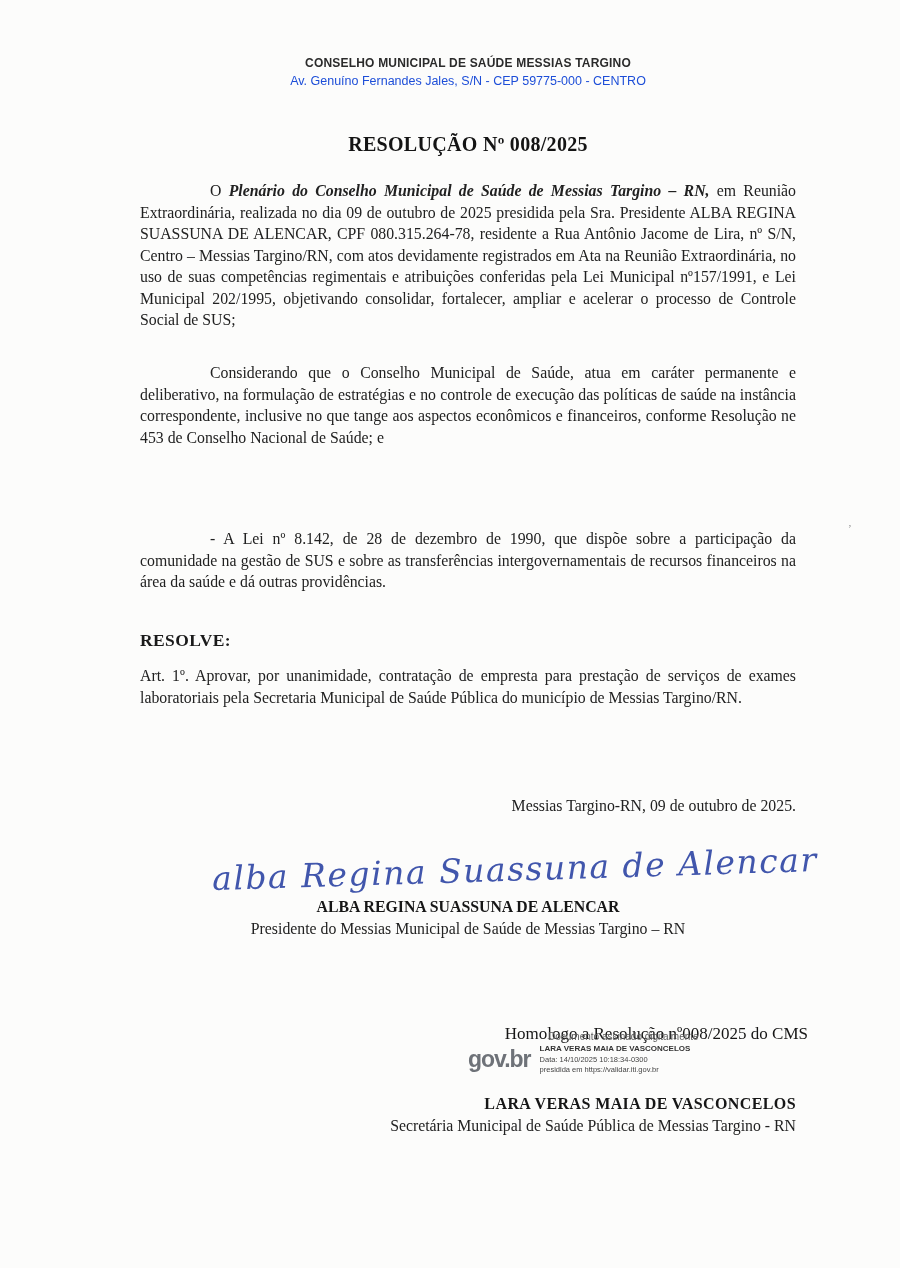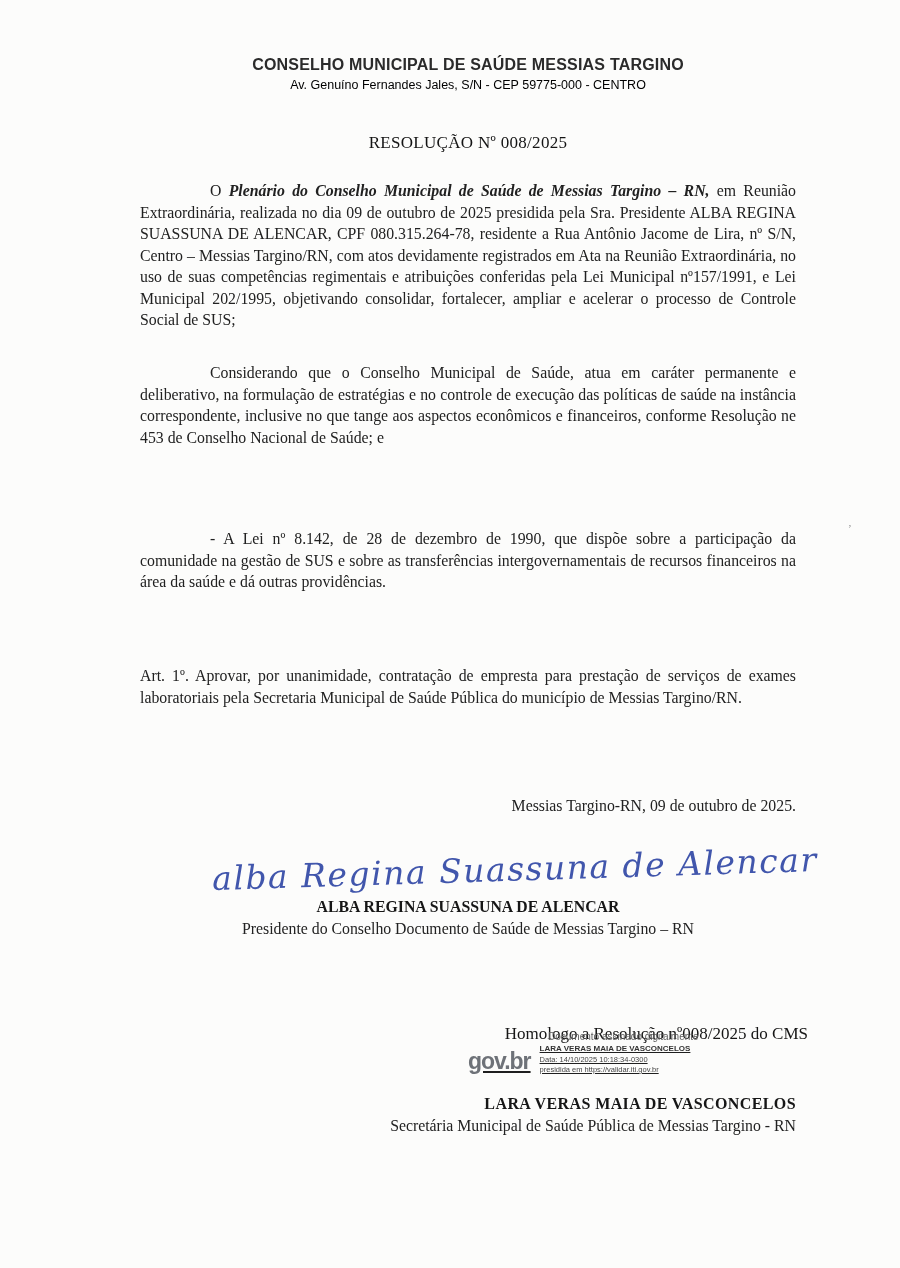--- a/index.html
+++ b/index.html
@@ -11,26 +11,26 @@
     font-family:"Liberation Serif", serif;
     color:#1f1f1f;
     overflow:hidden;
   }
   
   .doc-header{
     position:absolute;left:140px;top:56px;width:656px;
     text-align:center;
     font-family:"Liberation Sans", sans-serif;
   }
-  .org-name{font-size:16px;font-weight:bold;color:#2b2b2b;letter-spacing:.2px;}
-  .org-address{font-size:12.5px;color:#000000;margin-top:4px;}
+  .org-name{font-size:12px;font-weight:bold;color:#2b2b2b;letter-spacing:.2px;}
+  .org-address{font-size:12.5px;color:#1d4ed8;margin-top:4px;}
   
   .doc-title{
     position:absolute;left:140px;top:133px;width:656px;
-    text-align:center;font-weight:normal;font-size:17px;color:#141414;
+    text-align:center;font-weight:bold;font-size:20px;color:#141414;
     letter-spacing:.3px;margin:0;
   }
   
   .para{
     position:absolute;left:140px;width:656px;
     font-size:15.8px;line-height:21.5px;text-align:justify;
     margin:0;color:#212121;
   }
   .indent{text-indent:70px;}
   .p1{top:180px;}
@@ -65,21 +65,21 @@
   
   .homolog-heading{
     position:absolute;left:140px;top:1012px;width:656px;
     text-align:right;font-weight:normal;font-size:17px;color:#161616;margin:12px;
   }
   .stamp{
     position:absolute;left:468px;top:1031px;width:270px;
     font-family:"Liberation Sans", sans-serif;
   }
   .stamp-doc-line{font-size:10px;color:#5c5c5c;margin-left:80px;}
-  .stamp-row{display:flex;align-items:center;margin-top:2px;text-decoration:underline;}
+  .stamp-row{display:flex;align-items:flex-start;margin-top:2px;}
   .govbr-logo{
     font-weight:800;font-size:23px;letter-spacing:-1px;line-height:1;
     margin-top:4px;
   }
   .stamp-lines{margin-left:9px;}
   .stamp-signer{font-size:8px;font-weight:bold;color:#333;}
   .stamp-date,.stamp-verify{font-size:7.5px;color:#454545;margin-top:1.5px;}
   .homolog-name{
     position:absolute;left:140px;top:1095px;width:656px;
     text-align:right;font-weight:bold;font-size:16px;color:#161616;letter-spacing:.4px;
@@ -103,28 +103,29 @@
 
   <h1 class="doc-title">RESOLUÇÃO Nº 008/2025</h1>
 
   <p class="para indent p1"><span>O </span><span class="bold-ital">Plenário do Conselho Municipal de Saúde de Messias Targino – RN,</span><span> em Reunião Extraordinária, realizada no dia 09 de outubro de 2025 presidida pela Sra. Presidente ALBA REGINA SUASSUNA DE ALENCAR, CPF 080.315.264-78, residente a Rua Antônio Jacome de Lira, nº S/N, Centro – Messias Targino/RN, com atos devidamente registrados em Ata na Reunião Extraordinária, no uso de suas competências regimentais e atribuições conferidas pela Lei Municipal nº157/1991, e Lei Municipal 202/1995, objetivando consolidar, fortalecer, ampliar e acelerar o processo de Controle Social de SUS;</span></p>
 
   <p class="para indent p2">Considerando que o Conselho Municipal de Saúde, atua em caráter permanente e deliberativo, na formulação de estratégias e no controle de execução das políticas de saúde na instância correspondente, inclusive no que tange aos aspectos econômicos e financeiros, conforme Resolução ne 453 de Conselho Nacional de Saúde; e</p>
 
 
   <p class="para indent p4">- A Lei nº 8.142, de 28 de dezembro de 1990, que dispõe sobre a participação da comunidade na gestão de SUS e sobre as transferências intergovernamentais de recursos financeiros na área da saúde e dá outras providências.</p>
 
+  <h2 class="resolve-heading">RESOLVE:</h2>
 
   <p class="para article">Art. 1º. Aprovar, por unanimidade, contratação de empresta para prestação de serviços de exames laboratoriais pela Secretaria Municipal de Saúde Pública do município de Messias Targino/RN.</p>
 
   <p class="dateline">Messias Targino-RN, 09 de outubro de 2025.</p>
 
   <div class="handwriting" style="color: rgb(65, 86, 172);">alba Regina Suassuna de Alencar</div>
   <div class="sig-name">ALBA REGINA SUASSUNA DE ALENCAR</div>
-  <div class="sig-role">Presidente do Conselho Documento de Saúde de Messias Targino – RN</div>
+  <div class="sig-role">Presidente do Messias Municipal de Saúde de Messias Targino – RN</div>
 
   <h3 class="homolog-heading">Homologo a Resolução nº008/2025 do CMS</h3>
 
   <div class="stamp">
     <div class="stamp-doc-line">Documento assinado digitalmente</div>
     <div class="stamp-row">
       <div class="govbr-logo" style="color: rgb(110, 114, 120);">gov.br</div>
       <div class="stamp-lines">
         <div class="stamp-signer">LARA VERAS MAIA DE VASCONCELOS</div>
         <div class="stamp-date">Data: 14/10/2025 10:18:34-0300</div>

